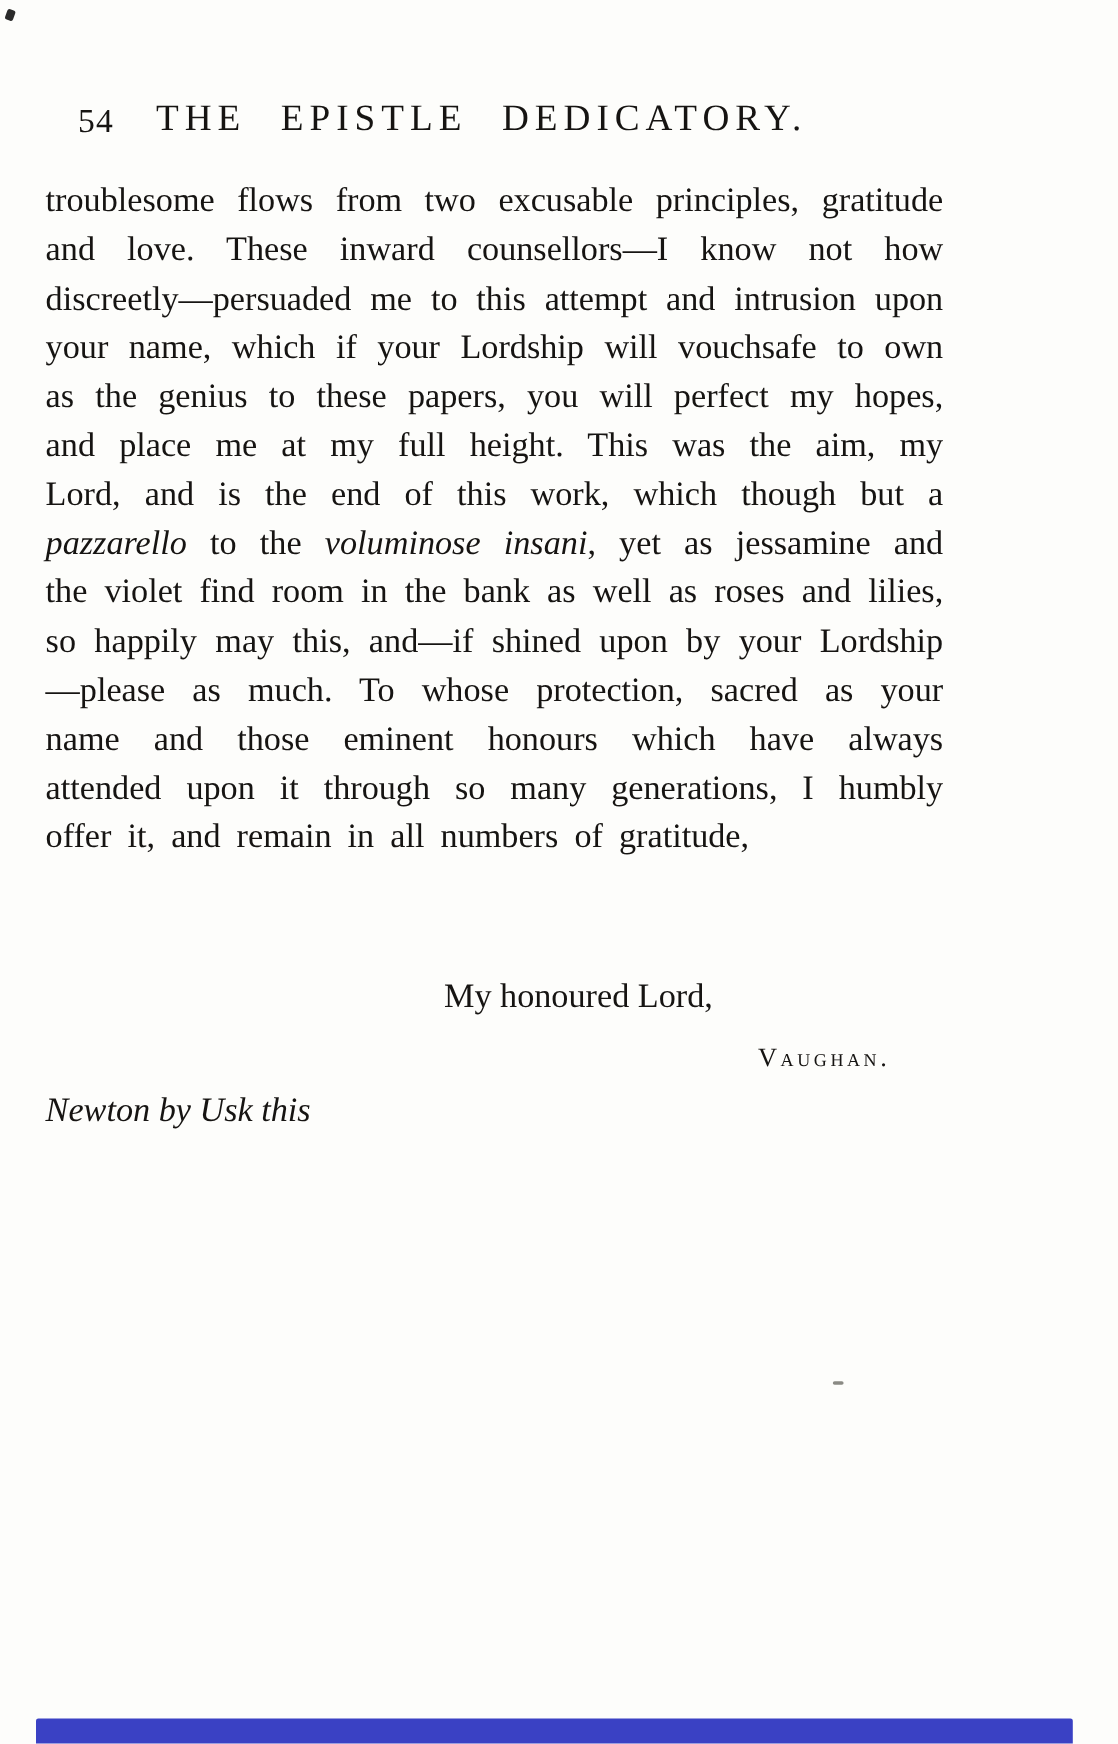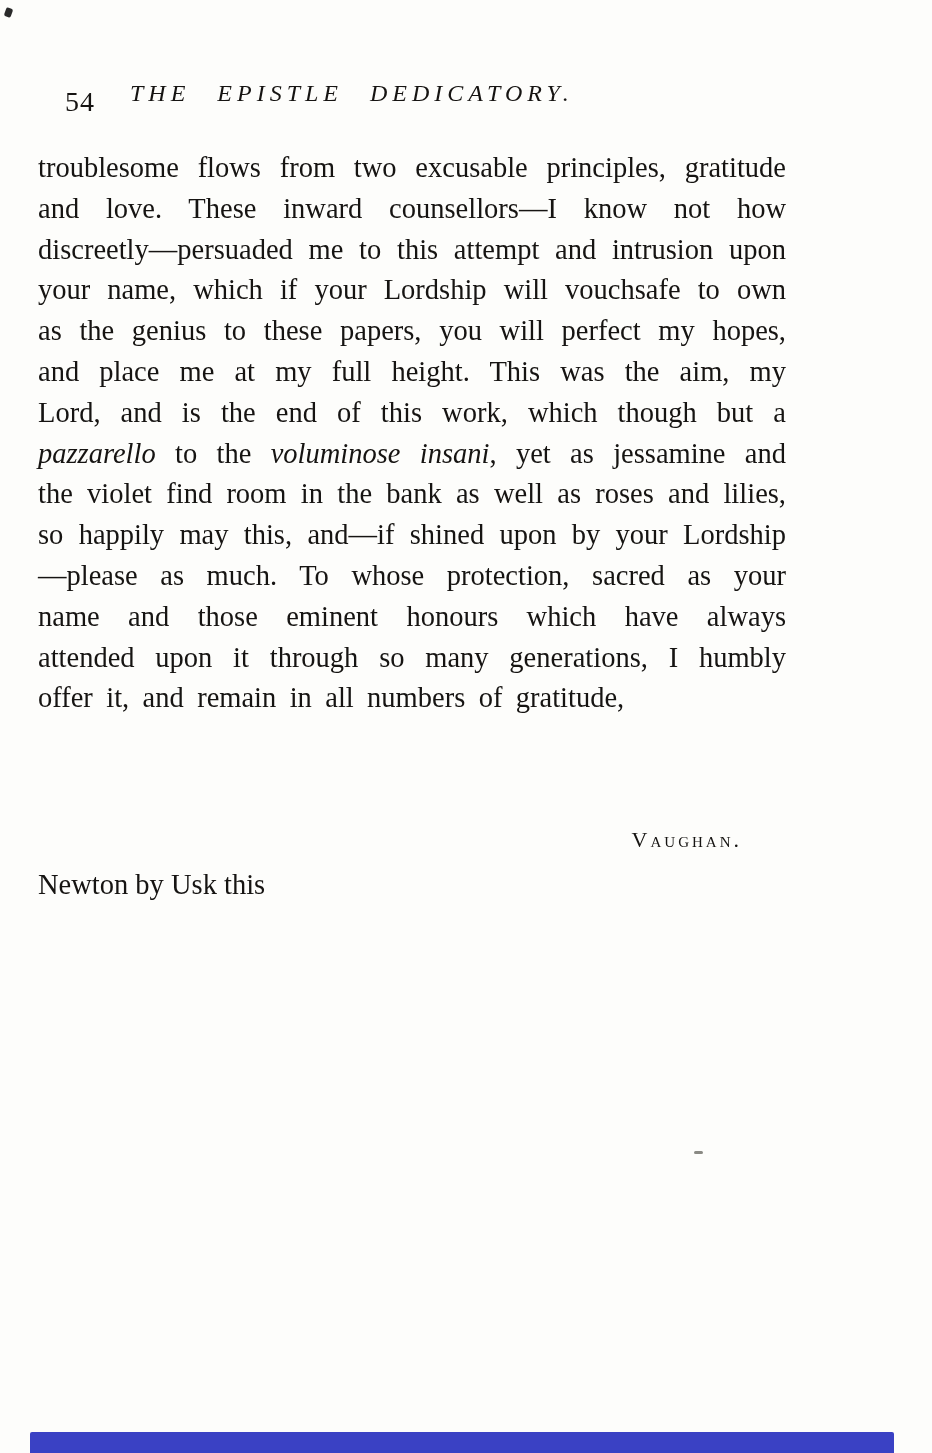--- a/index.html
+++ b/index.html
@@ -41,22 +41,21 @@
     left: 0;
     top: 6px;
     font-size: 28px;
     letter-spacing: 1px;
     margin-left: 27px;
   }
   .running-title {
     position: absolute;
     left: 92px;
     top: 0;
-    font-size: 24px;
-    font-style: italic;
+    font-size: 31px;
     letter-spacing: 5px;
     word-spacing: 16px;
     white-space: nowrap;
   }
   .body-text {
     position: absolute;
     top: 148px;
     left: 38px;
     width: 748px;
     margin: 0;
@@ -90,20 +89,21 @@
     margin-top: 9px;
     text-align: right;
     padding-right: 44px;
     font-variant: small-caps;
     letter-spacing: 3px;
     font-size: 22px;
   }
   .place-line {
     margin-top: 4px;
     white-space: nowrap;
+    font-style: italic;
   }
   .date-line {
     margin-top: 1px;
     margin-left: 37px;
     white-space: nowrap;
   }
   .speck {
     position: absolute;
     left: 694px;
     top: 1151px;
@@ -129,20 +129,21 @@
   <div class="corner-mark"></div>
 
   <div class="header-row">
     <span class="page-number">54</span>
     <span class="running-title">THE EPISTLE DEDICATORY.</span>
   </div>
 
   <p class="body-text"><span>troublesome flows from two excusable principles, gratitude and love.  These inward counsellors—I know not how discreetly—persuaded me to this attempt and intrusion upon your name, which if your Lordship will vouchsafe to own as the genius to these papers, you will perfect my hopes, and place me at my full height.  This was the aim, my Lord, and is the end of this work, which though but a </span><span class="it">pazzarello</span><span> to the </span><span class="it">voluminose insani</span><span>, yet as jessamine and the violet find room in the bank as well as roses and lilies, so happily may this, and—if shined upon by your Lordship—please as much.  To whose protection, sacred as your name and those eminent honours which have always attended upon it through so many generations, I humbly offer it, and remain in all numbers of gratitude,</span></p>
 
   <div class="closing">
+    <div class="salutation">My honoured Lord,</div>
     <div class="signature">Vaughan.</div>
     <div class="place-line">Newton by Usk this</div>
   </div>
 
   <div class="speck"></div>
 
   <div class="bottom-bar" style="background:#3a41c4"></div>
 
 </div>
 

